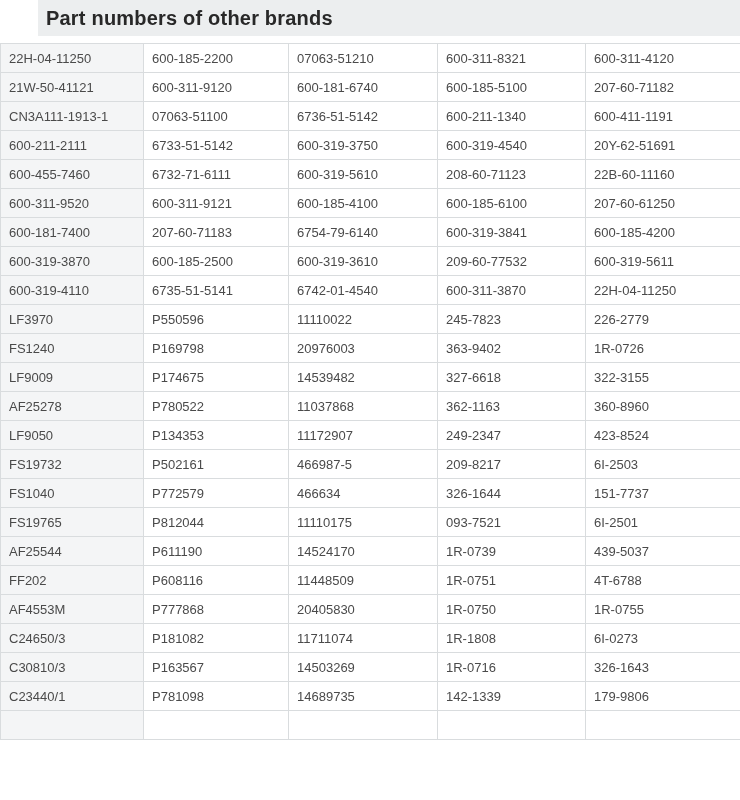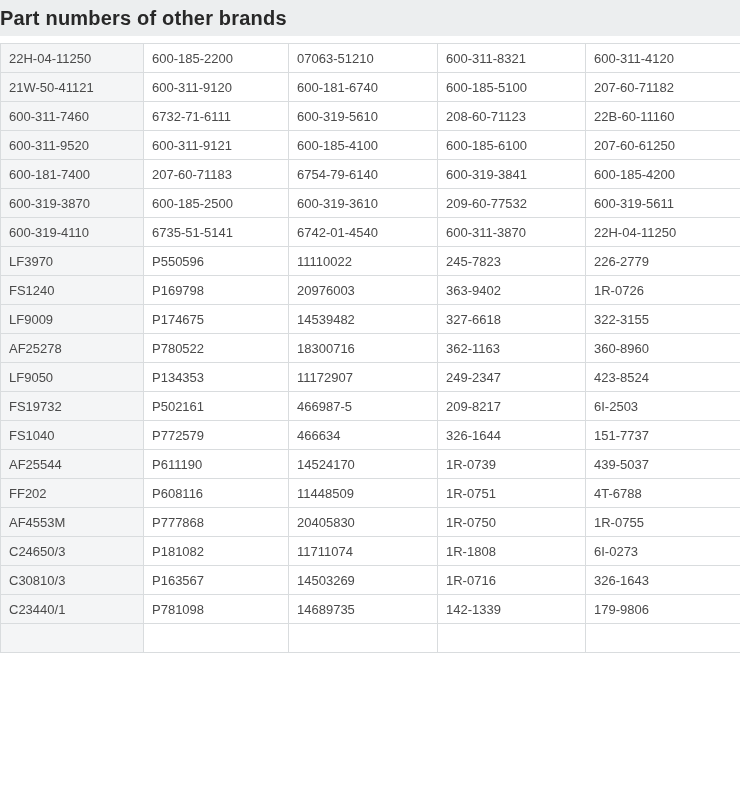--- a/index.html
+++ b/index.html
@@ -13,20 +13,22 @@
   .page {
     width: 740px;
     height: 800px;
     overflow: hidden;
   }
   .header-band {
     background: #eceeef;
     height: 36px;
     display: flex;
     align-items: center;
+    padding-left: 8px;
+    margin-left: 38px;
   }
   .page-title {
     font-size: 20px;
     font-weight: bold;
     color: #282828;
     letter-spacing: 0.2px;
   }
   .table-wrap {
     margin-top: 7px;
   }
@@ -82,21 +84,35 @@
             <td>600-311-4120</td>
           </tr>
           <tr>
             <td class="first-col">21W-50-41121</td>
             <td>600-311-9120</td>
             <td>600-181-6740</td>
             <td>600-185-5100</td>
             <td>207-60-71182</td>
           </tr>
           <tr>
-            <td class="first-col">600-311-7460</td>
+            <td class="first-col">CN3A111-1913-1</td>
+            <td>07063-51100</td>
+            <td>6736-51-5142</td>
+            <td>600-211-1340</td>
+            <td>600-411-1191</td>
+          </tr>
+          <tr>
+            <td class="first-col">600-211-2111</td>
+            <td>6733-51-5142</td>
+            <td>600-319-3750</td>
+            <td>600-319-4540</td>
+            <td>20Y-62-51691</td>
+          </tr>
+          <tr>
+            <td class="first-col">600-455-7460</td>
             <td>6732-71-6111</td>
             <td>600-319-5610</td>
             <td>208-60-71123</td>
             <td>22B-60-11160</td>
           </tr>
           <tr>
             <td class="first-col">600-311-9520</td>
             <td>600-311-9121</td>
             <td>600-185-4100</td>
             <td>600-185-6100</td>
@@ -140,21 +156,21 @@
           <tr>
             <td class="first-col">LF9009</td>
             <td>P174675</td>
             <td>14539482</td>
             <td>327-6618</td>
             <td>322-3155</td>
           </tr>
           <tr>
             <td class="first-col">AF25278</td>
             <td>P780522</td>
-            <td>18300716</td>
+            <td>11037868</td>
             <td>362-1163</td>
             <td>360-8960</td>
           </tr>
           <tr>
             <td class="first-col">LF9050</td>
             <td>P134353</td>
             <td>11172907</td>
             <td>249-2347</td>
             <td>423-8524</td>
           </tr>
@@ -164,20 +180,27 @@
             <td>466987-5</td>
             <td>209-8217</td>
             <td>6I-2503</td>
           </tr>
           <tr>
             <td class="first-col">FS1040</td>
             <td>P772579</td>
             <td>466634</td>
             <td>326-1644</td>
             <td>151-7737</td>
+          </tr>
+          <tr>
+            <td class="first-col">FS19765</td>
+            <td>P812044</td>
+            <td>11110175</td>
+            <td>093-7521</td>
+            <td>6I-2501</td>
           </tr>
           <tr>
             <td class="first-col">AF25544</td>
             <td>P611190</td>
             <td>14524170</td>
             <td>1R-0739</td>
             <td>439-5037</td>
           </tr>
           <tr>
             <td class="first-col">FF202</td>

